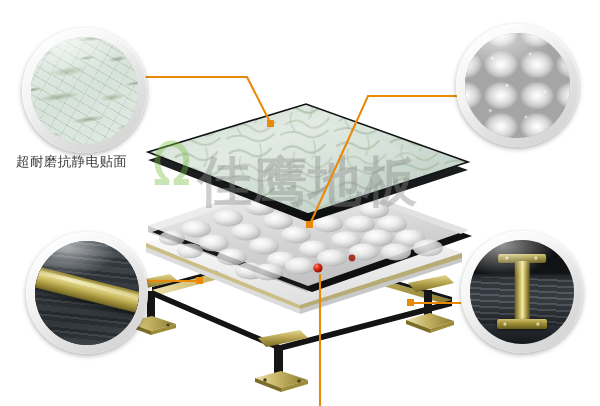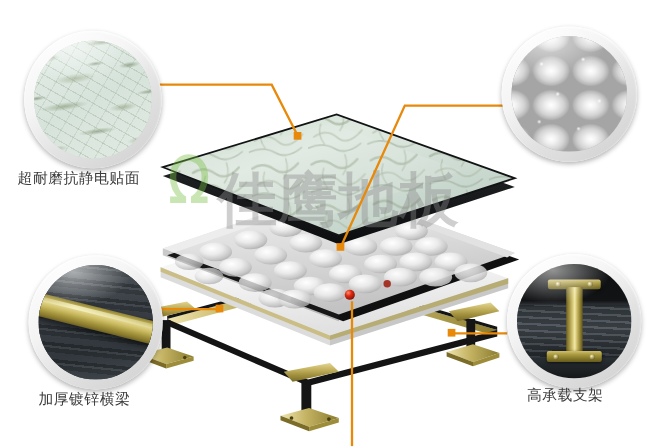--- a/index.html
+++ b/index.html
@@ -481,33 +481,31 @@
     <div class="ring"></div>
     <div class="inner">
       <div class="tex-wood"></div>
       <div class="beam">
         <div class="hi"></div>
         <div class="cap"></div>
       </div>
     </div>
     <div class="gloss"></div>
   </div>
-  <div class="label" style="left:35px;top:354px;">加厚镀锌横梁</div>
 
   <div class="callout" style="left:461px;top:231px;width:122px;height:122px;">
     <div class="ring"></div>
     <div class="inner">
       <div class="ped-bg"></div>
       <div class="ped-plate top">
         <span class="bolt" style="left:14%"></span>
         <span class="bolt" style="right:14%"></span>
       </div>
       <div class="ped-col"></div>
       <div class="ped-plate bot">
         <span class="bolt" style="left:12%"></span>
         <span class="bolt" style="right:12%"></span>
       </div>
     </div>
     <div class="gloss"></div>
   </div>
-  <div class="label" style="left:479px;top:351px;">高承载支架</div>
 
 </div>
 
 </body></html>

